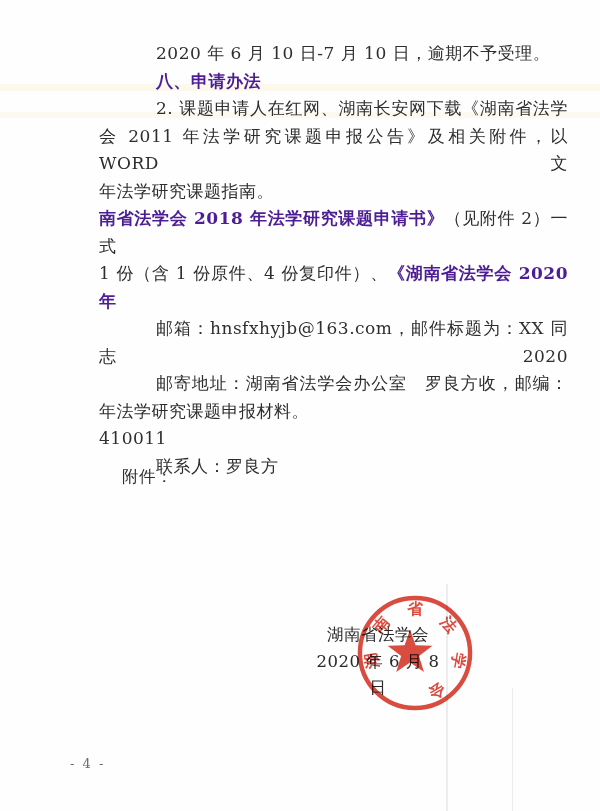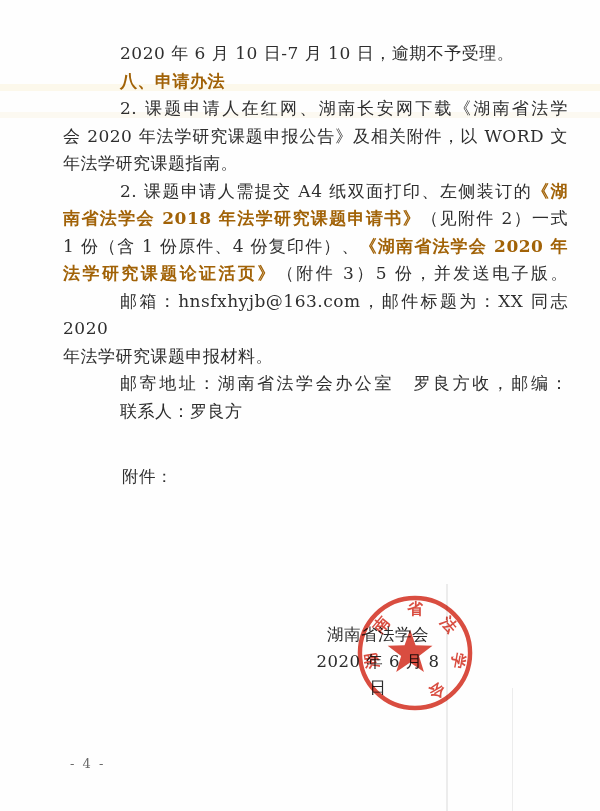--- a/index.html
+++ b/index.html
@@ -17,24 +17,24 @@
   .band2{top:112px;height:6px;background:#fbf5e2;opacity:.45;}
   .scan-vline{position:absolute;pointer-events:none;background:rgba(140,140,140,.16);}
   .vline1{left:446px;top:584px;width:2px;height:227px;}
   .vline2{left:512px;top:688px;width:1px;height:123px;}
 
   .body-lines{
     position:absolute;left:63px;top:40px;width:505px;
     font-size:17px;line-height:27.5px;
     letter-spacing:.5px;
   }
-  .line{white-space:nowrap;}
+  .line{white-space:nowrap;margin-left:36px;}
   .line.fill{white-space:normal;text-align:justify;text-align-last:justify;}
   .line.indent{text-indent:57px;}
-  .b{font-weight:bold;color:#a16207;}
+  .b{font-weight:bold;color:#4c1d95;}
 
   .attachments{
     position:absolute;left:63px;top:463px;width:505px;
     font-size:16.5px;line-height:27.5px;letter-spacing:.5px;
   }
   .attachments .aline{padding-left:59px;white-space:nowrap;}
 
   .signature{
     position:absolute;left:312px;top:622px;width:132px;
     text-align:center;font-size:16.5px;line-height:26.5px;
@@ -59,29 +59,28 @@
 
   <div class="scan-band band1"></div>
   <div class="scan-band band2"></div>
   <div class="scan-vline vline1"></div>
   <div class="scan-vline vline2"></div>
 
   <div class="body-lines">
       <div class="line indent"><span>2020 年 6 月 10 日-7 月 10 日，逾期不予受理。</span></div>
       <div class="line indent"><span class="b">八、申请办法</span></div>
       <div class="line fill indent"><span>2. 课题申请人在红网、湖南长安网下载《湖南省法学</span></div>
-      <div class="line fill"><span>会 2020 年法学研究课题申报公告》及相关附件，以 WORD 文</span></div>
+      <div class="line fill"><span>会 2011 年法学研究课题申报公告》及相关附件，以 WORD 文</span></div>
       <div class="line"><span>年法学研究课题指南。</span></div>
-      <div class="line fill indent"><span>2. 课题申请人需提交 A4 纸双面打印、左侧装订的</span><span class="b">《湖</span></div>
       <div class="line fill"><span class="b">南省法学会 2018 年法学研究课题申请书》</span><span>（见附件 2）一式</span></div>
       <div class="line fill"><span>1 份（含 1 份原件、4 份复印件）、</span><span class="b">《湖南省法学会 2020 年</span></div>
-      <div class="line fill"><span class="b">法学研究课题论证活页》</span><span>（附件 3）5 份，并发送电子版。</span></div>
       <div class="line fill indent"><span>邮箱：hnsfxhyjb@163.com，邮件标题为：XX 同志 2020</span></div>
+      <div class="line fill indent"><span>邮寄地址：湖南省法学会办公室　罗良方收，邮编：</span></div>
       <div class="line"><span>年法学研究课题申报材料。</span></div>
-      <div class="line fill indent"><span>邮寄地址：湖南省法学会办公室　罗良方收，邮编：</span></div>
+      <div class="line"><span>410011</span></div>
       <div class="line indent"><span>联系人：罗良方</span></div>
     </div>
 
   <div class="attachments">
     <div class="aline">附件：</div>
     </div>
 
   <div class="signature">
     <div>湖南省法学会</div>
     <div>2020 年 6 月 8 日</div>

